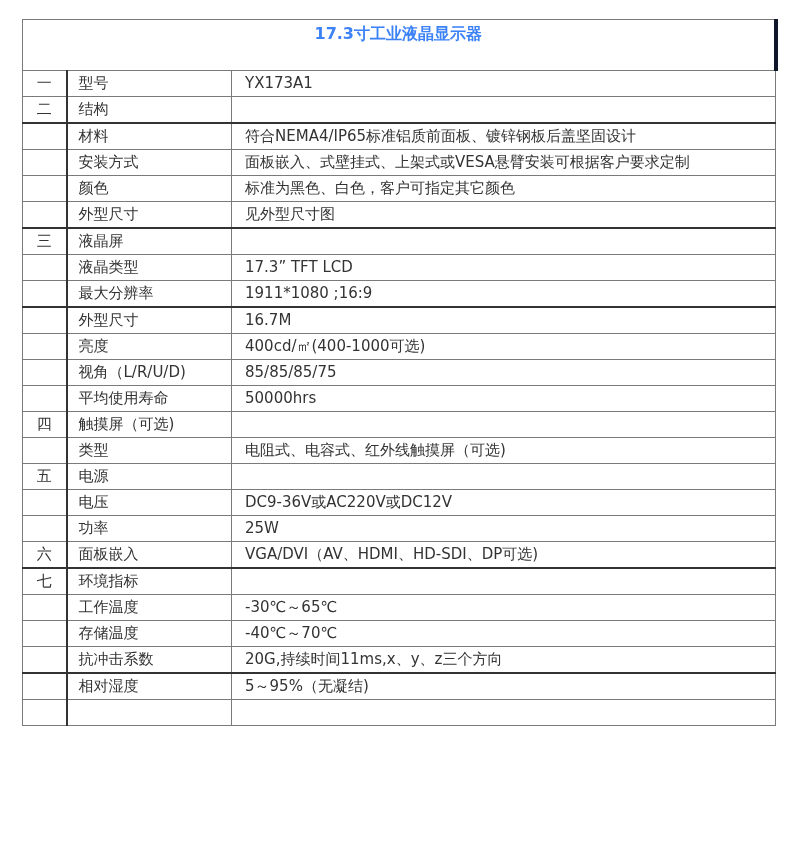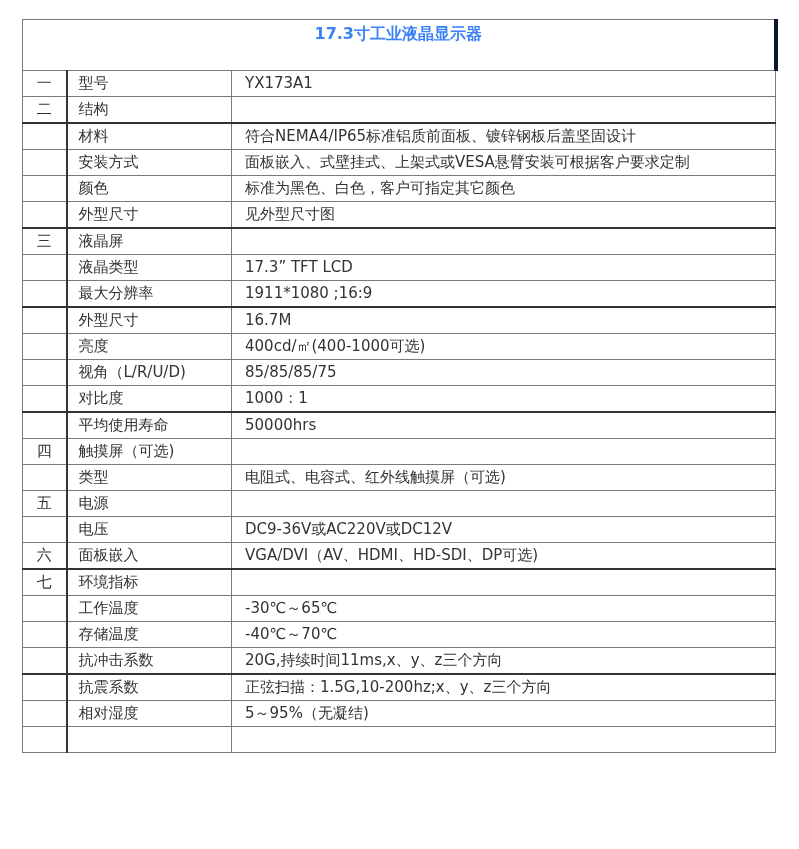--- a/index.html
+++ b/index.html
@@ -124,25 +124,20 @@
       <tr>
     <td class="num"></td>
     <td class="label">亮度</td>
     <td class="value">400cd/㎡(400-1000可选)</td>
   </tr>
       <tr>
     <td class="num"></td>
     <td class="label">视角（L/R/U/D)</td>
     <td class="value">85/85/85/75</td>
   </tr>
-      <tr class="thick-bottom">
-    <td class="num"></td>
-    <td class="label">对比度</td>
-    <td class="value">1000：1</td>
-  </tr>
       <tr>
     <td class="num"></td>
     <td class="label">平均使用寿命</td>
     <td class="value">50000hrs</td>
   </tr>
       <tr>
     <td class="num">四</td>
     <td class="label">触摸屏（可选)</td>
     <td class="value"></td>
   </tr>
@@ -153,20 +148,25 @@
   </tr>
       <tr>
     <td class="num">五</td>
     <td class="label">电源</td>
     <td class="value"></td>
   </tr>
       <tr>
     <td class="num"></td>
     <td class="label">电压</td>
     <td class="value">DC9-36V或AC220V或DC12V</td>
+  </tr>
+      <tr>
+    <td class="num"></td>
+    <td class="label">功率</td>
+    <td class="value">25W</td>
   </tr>
       <tr class="thick-bottom">
     <td class="num">六</td>
     <td class="label">面板嵌入</td>
     <td class="value">VGA/DVI（AV、HDMI、HD-SDI、DP可选)</td>
   </tr>
       <tr>
     <td class="num">七</td>
     <td class="label">环境指标</td>
     <td class="value"></td>
@@ -178,25 +178,20 @@
   </tr>
       <tr>
     <td class="num"></td>
     <td class="label">存储温度</td>
     <td class="value">-40℃～70℃</td>
   </tr>
       <tr class="thick-bottom">
     <td class="num"></td>
     <td class="label">抗冲击系数</td>
     <td class="value">20G,持续时间11ms,x、y、z三个方向</td>
-  </tr>
-      <tr>
-    <td class="num"></td>
-    <td class="label">抗震系数</td>
-    <td class="value">正弦扫描：1.5G,10-200hz;x、y、z三个方向</td>
   </tr>
       <tr>
     <td class="num"></td>
     <td class="label">相对湿度</td>
     <td class="value">5～95%（无凝结)</td>
   </tr>
       <tr>
     <td class="num"></td>
     <td class="label"></td>
     <td class="value"></td>

